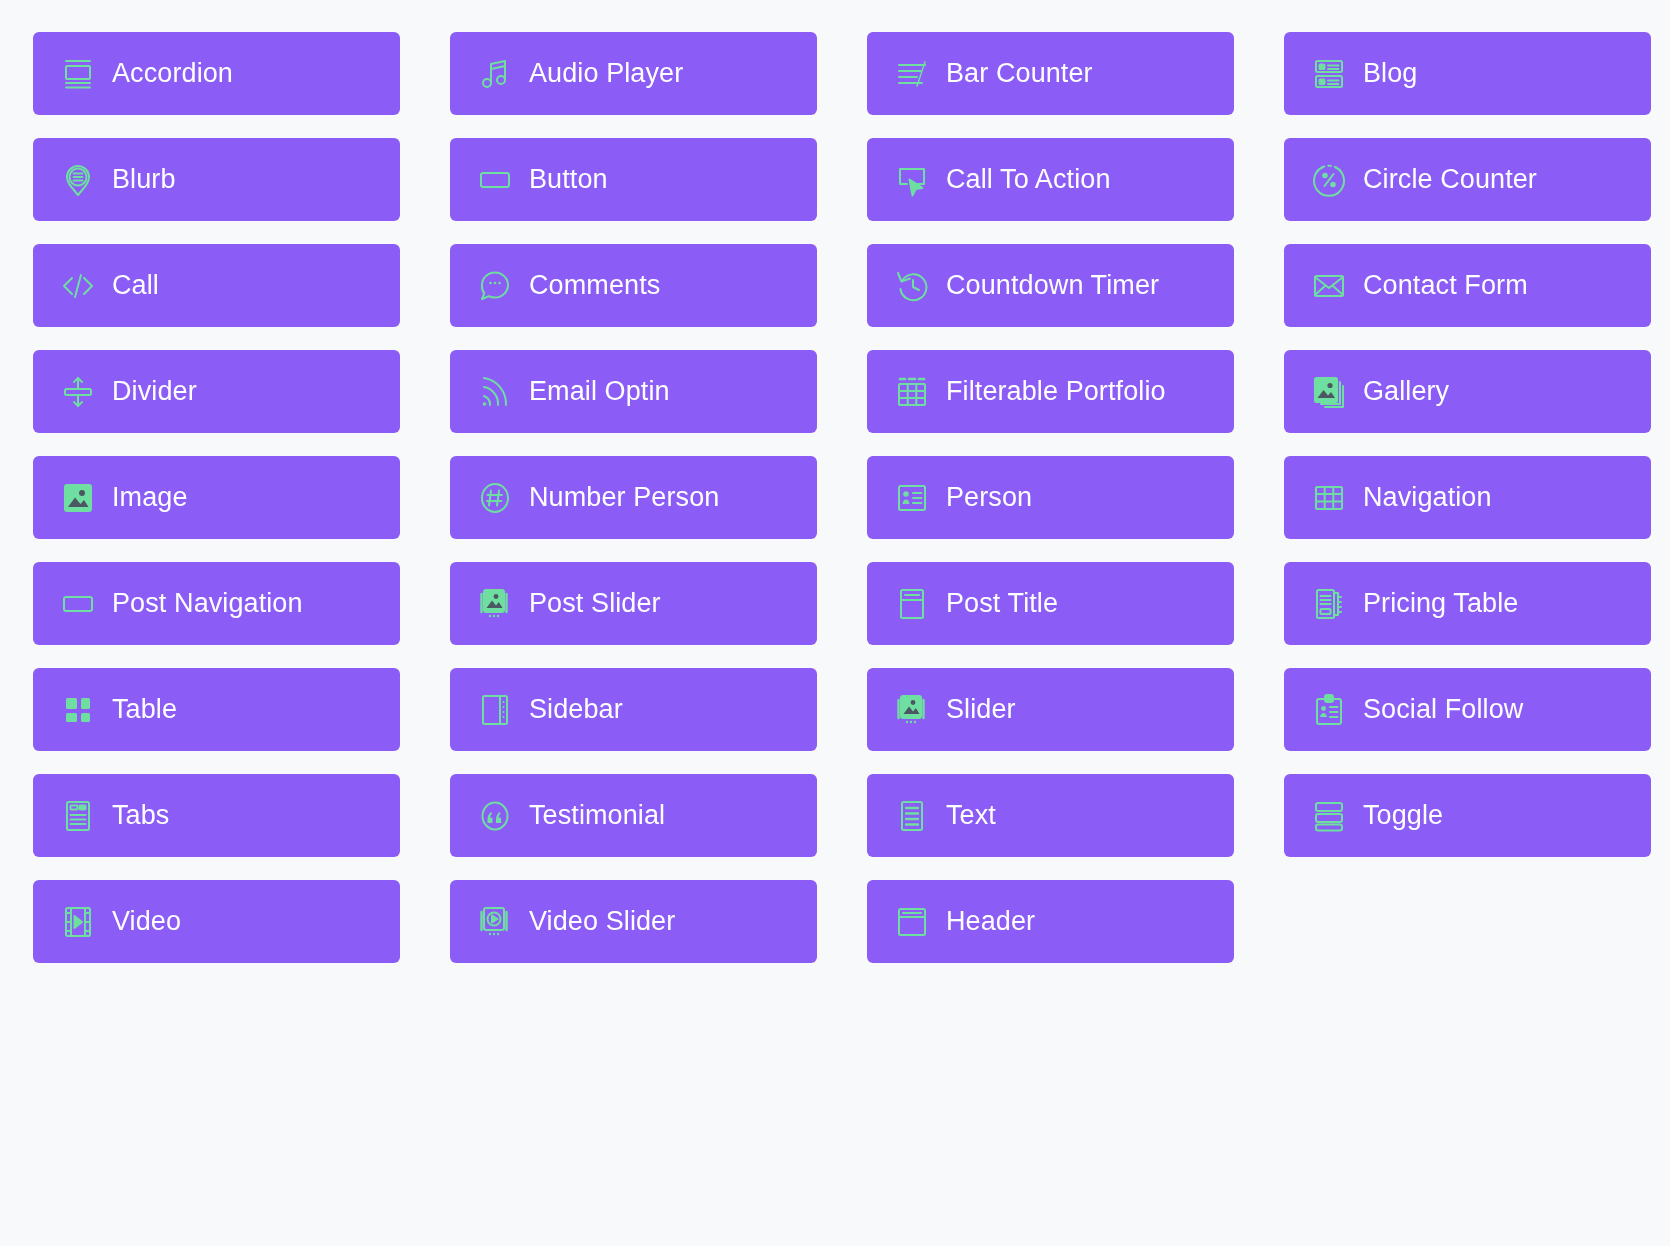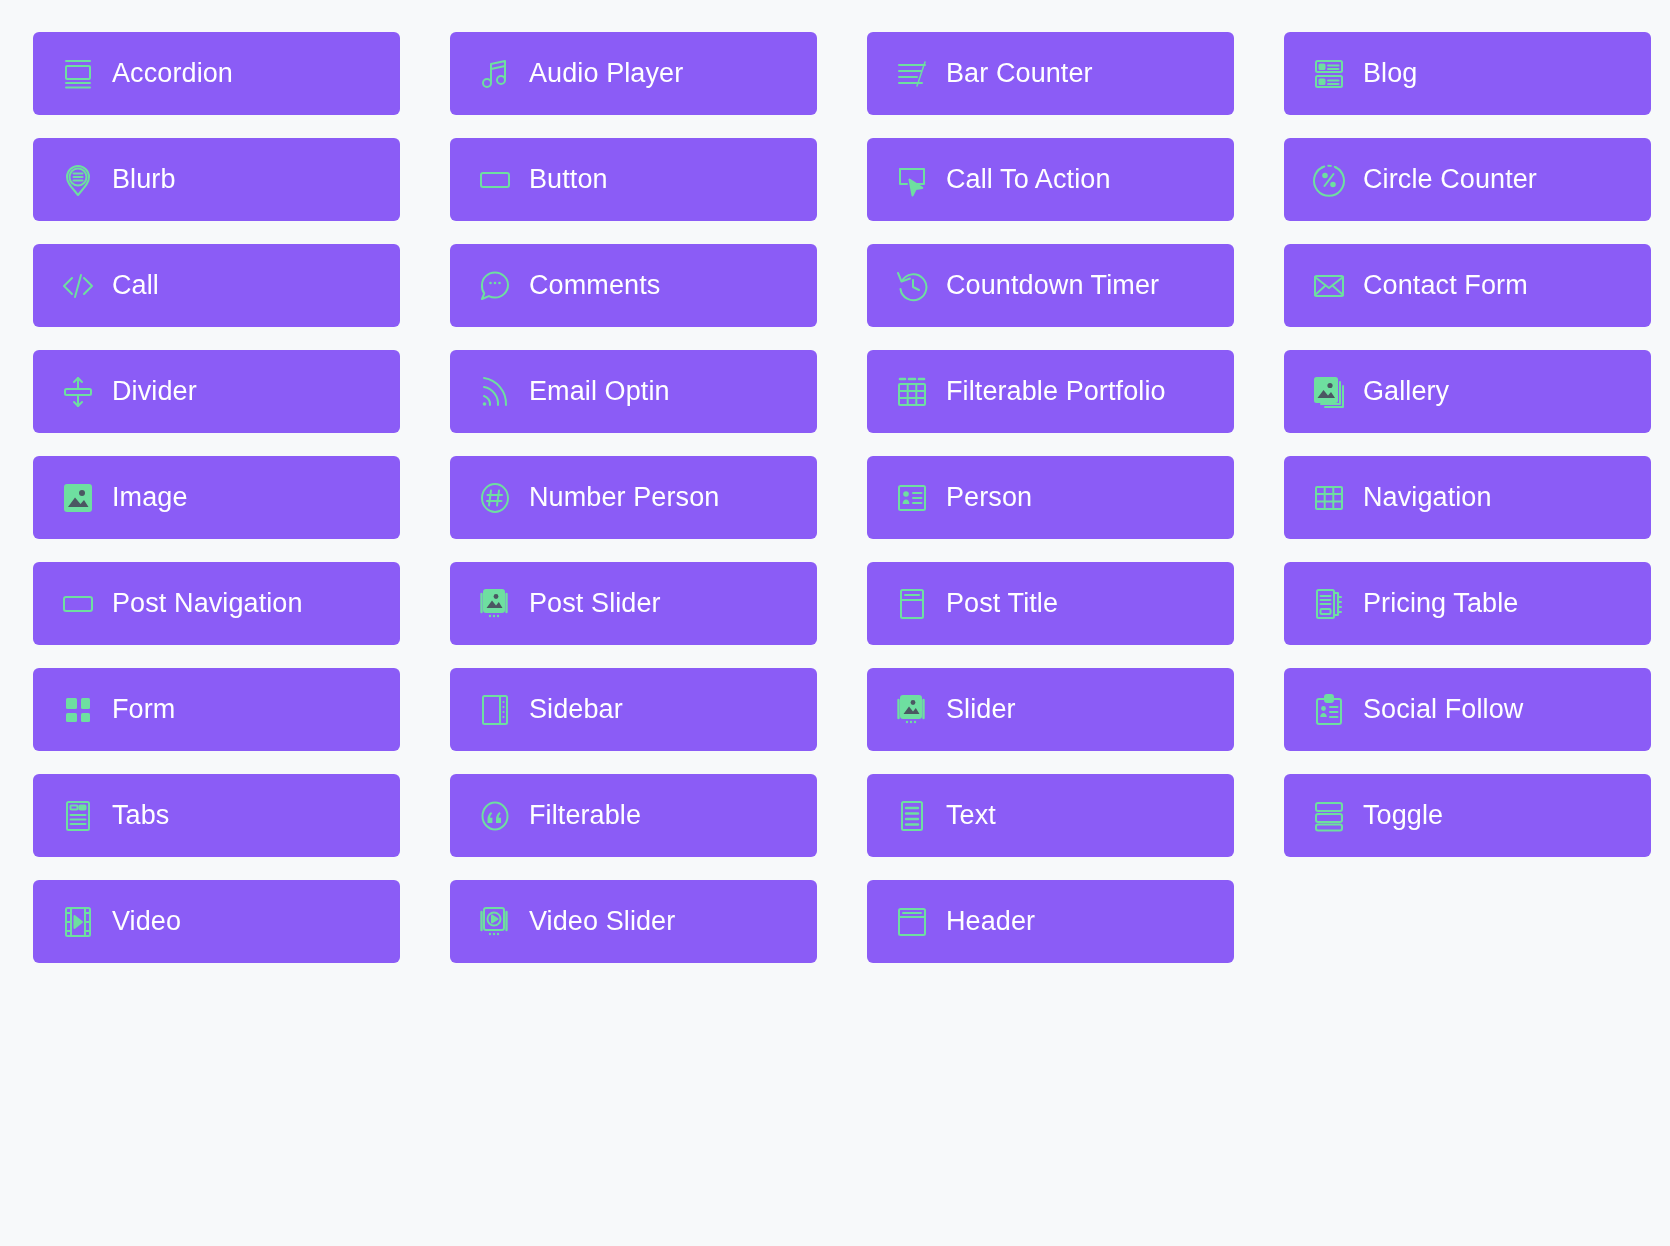--- a/index.html
+++ b/index.html
@@ -332,21 +332,21 @@
     </div>
     <div class="module-card">
       <span class="module-icon">
         <svg width="36" height="36" viewBox="0 0 36 36" fill="none" stroke="#6edfa0" stroke-width="2" stroke-linecap="round" stroke-linejoin="round">
           <rect x="6" y="6" width="11" height="11" rx="1.5" fill="#6edfa0" stroke="none"></rect>
           <rect x="21" y="6" width="9" height="11" rx="1.5" fill="#6edfa0" stroke="none"></rect>
           <rect x="6" y="21" width="11" height="9" rx="1.5" fill="#6edfa0" stroke="none"></rect>
           <rect x="21" y="21" width="9" height="9" rx="1.5" fill="#6edfa0" stroke="none"></rect>
         </svg>
       </span>
-      <span class="module-label">Form</span>
+      <span class="module-label">Table</span>
     </div>
     <div class="module-card">
       <span class="module-icon">
         <svg width="36" height="36" viewBox="0 0 36 36" fill="none" stroke="#6edfa0" stroke-width="2" stroke-linecap="round" stroke-linejoin="round">
           <rect x="6" y="4" width="24" height="28" rx="1.5"></rect>
           <line x1="23" y1="4" x2="23" y2="32"></line>
           <circle cx="26.5" cy="10" r="1.1" fill="#6edfa0" stroke="none"></circle>
           <circle cx="26.5" cy="15" r="1.1" fill="#6edfa0" stroke="none"></circle>
           <circle cx="26.5" cy="20" r="1.1" fill="#6edfa0" stroke="none"></circle>
           <circle cx="26.5" cy="25" r="1.1" fill="#6edfa0" stroke="none"></circle>
@@ -397,21 +397,21 @@
       <span class="module-label">Tabs</span>
     </div>
     <div class="module-card">
       <span class="module-icon">
         <svg width="36" height="36" viewBox="0 0 36 36" fill="none" stroke="#6edfa0" stroke-width="2" stroke-linecap="round" stroke-linejoin="round">
           <ellipse cx="18" cy="18" rx="12.5" ry="13.5"></ellipse>
           <path d="M10.5 21.5c0-3 1-5.5 3.5-7.5l1.2 1.6c-1.4 1.3-2 2.6-2 4.2h2.2v5.2h-4.9z" fill="#6edfa0" stroke="none"></path>
           <path d="M19 21.5c0-3 1-5.5 3.5-7.5l1.2 1.6c-1.4 1.3-2 2.6-2 4.2H24v5.2h-5z" fill="#6edfa0" stroke="none"></path>
         </svg>
       </span>
-      <span class="module-label">Filterable</span>
+      <span class="module-label">Testimonial</span>
     </div>
     <div class="module-card">
       <span class="module-icon">
         <svg width="36" height="36" viewBox="0 0 36 36" fill="none" stroke="#6edfa0" stroke-width="2" stroke-linecap="round" stroke-linejoin="round">
           <rect x="8" y="4" width="20" height="28" rx="1.5"></rect>
           <line x1="12" y1="10" x2="24" y2="10" stroke-width="2.4"></line>
           <line x1="12" y1="15.5" x2="24" y2="15.5" stroke-width="2.4"></line>
           <line x1="12" y1="21" x2="24" y2="21" stroke-width="2.4"></line>
           <line x1="12" y1="26.5" x2="24" y2="26.5" stroke-width="2.4"></line>
         </svg>

